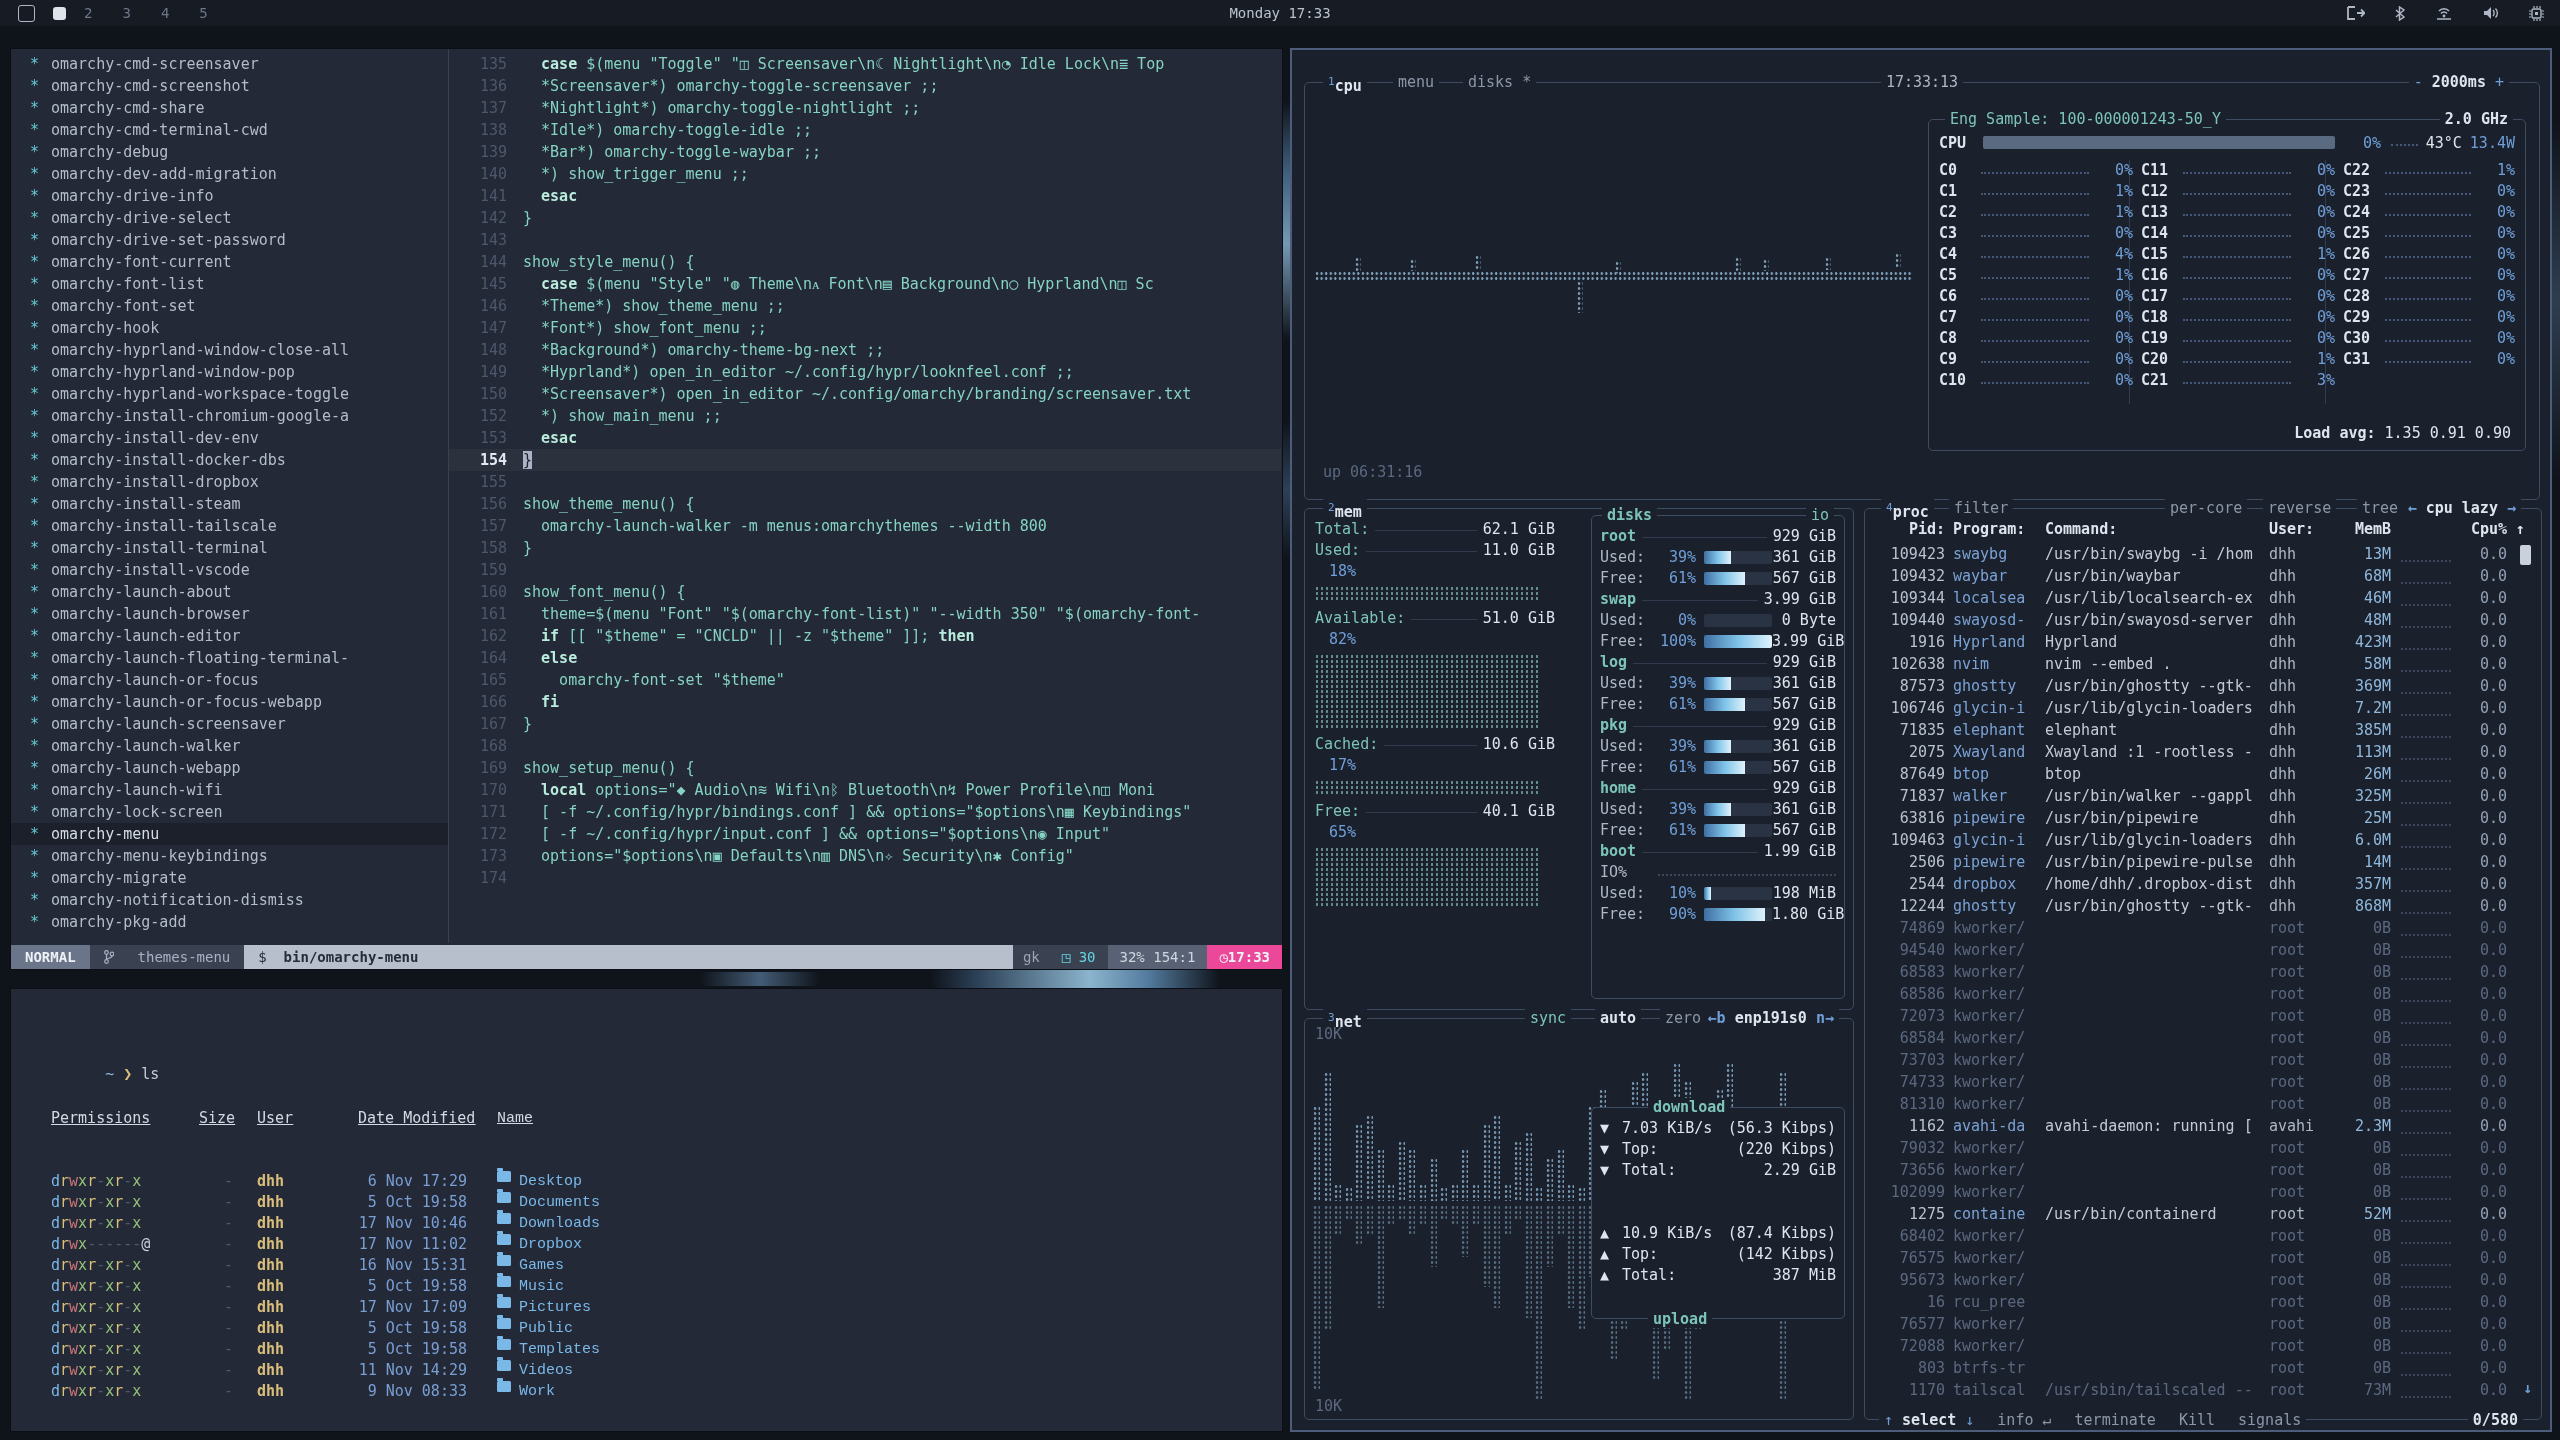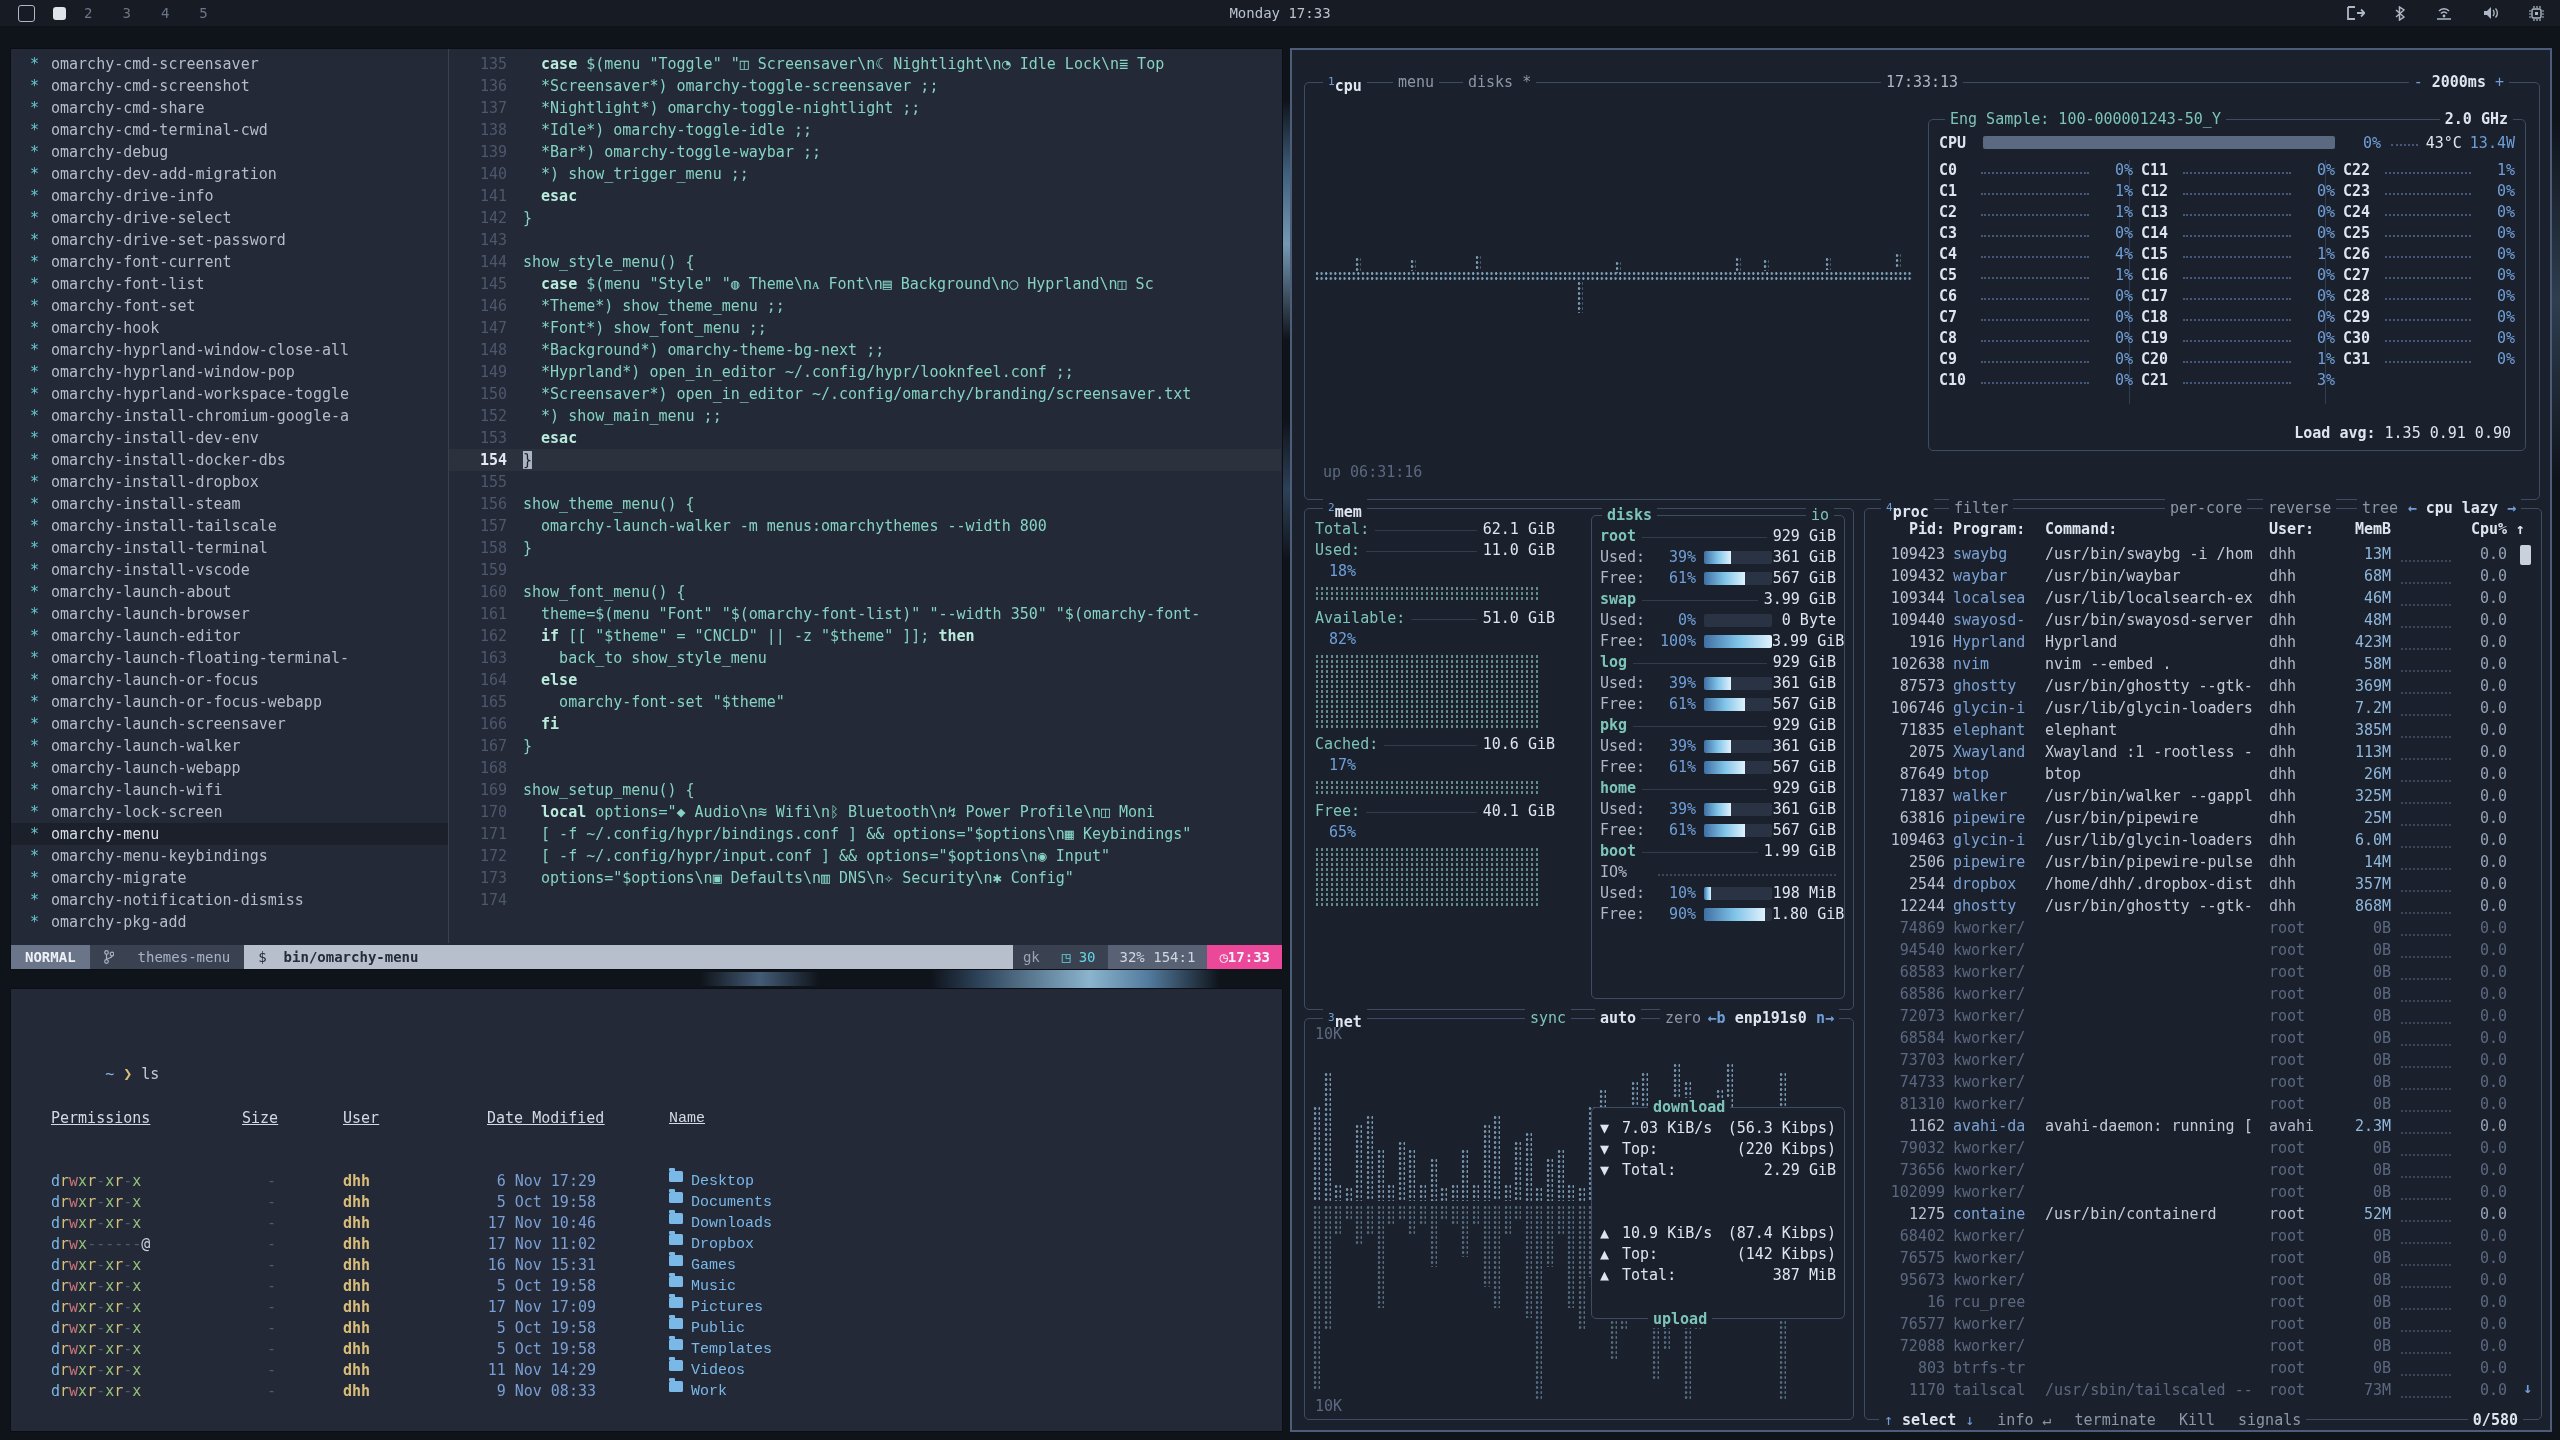--- a/index.html
+++ b/index.html
@@ -43,21 +43,21 @@
   .sl-cmd b{font-weight:bold;}
   .sl-gk{background:#3a4252;color:#9aa3b2;padding:0 10px;}
   .sl-pkg{background:#3a4252;color:#66d4e0;padding:0 12px;}
   .sl-pos{background:#596275;color:#cfd6e0;padding:0 12px;}
   .sl-time{background:#ec4899;color:#f0f3f8;font-weight:bold;padding:0 12px;}
   
   #term{left:10px;top:988px;width:1273px;height:444px;}
   #term .inner{position:absolute;left:40px;top:12px;right:20px;bottom:10px;line-height:21px;white-space:pre;}
   .p-tilde{color:#86b7dd;} .p-chev{color:#d9bd7a;font-weight:bold;}
   .lshead span{color:#d3dae4;text-decoration:underline;}
-  .lsrow,.lshead{display:grid;grid-template-columns:148px 48px 70px 150px 1fr;height:21px;line-height:21px;gap:43px;}
+  .lsrow,.lshead{display:grid;grid-template-columns:148px 48px 70px 150px 1fr;height:21px;line-height:21px;}
   .ls-size{text-align:right;padding-right:14px;}
   .ls-date{text-align:right;color:#7a9fd4;}
   .ls-name{padding-left:30px;color:#7ab8e8;display:flex;align-items:flex-start;gap:8px;font-family:Liberation Mono, monospace;}
   .ls-user{color:#d9bd7a;font-weight:bold;padding-left:10px;}
   .pd{color:#7ab8e8;} .pr{color:#d8c27a;} .pw{color:#cb7676;} .px{color:#95c07b;}
   .pq{color:#4f5a6c;} .pa{color:#c9d1dd;}
   .fold{width:14px;height:11px;background:#7ab8e8;border-radius:1.5px;position:relative;flex:none;}
   .fold::before{content:"";position:absolute;top:-3px;left:0;width:6px;height:3px;background:#7ab8e8;border-radius:1px 1px 0 0;}
   
   #btop{left:1290px;top:48px;width:1262px;height:1384px;background:#1b212c;border:2px solid #4d5d79;}
@@ -238,21 +238,20 @@
       <div class="crow"><span class="gut">153</span><span class="ctext">  <span class="kw">esac</span></span></div>
       <div class="crow cur"><span class="gut">154</span><span class="ctext"><span class="cursor">}</span></span></div>
       <div class="crow"><span class="gut">155</span><span class="ctext"></span></div>
       <div class="crow"><span class="gut">156</span><span class="ctext">show_theme_menu() {</span></div>
       <div class="crow"><span class="gut">157</span><span class="ctext">  omarchy-launch-walker -m menus:omarchythemes --width 800</span></div>
       <div class="crow"><span class="gut">158</span><span class="ctext">}</span></div>
       <div class="crow"><span class="gut">159</span><span class="ctext"></span></div>
       <div class="crow"><span class="gut">160</span><span class="ctext">show_font_menu() {</span></div>
       <div class="crow"><span class="gut">161</span><span class="ctext">  theme=$(menu "Font" "$(omarchy-font-list)" "--width 350" "$(omarchy-font-</span></div>
       <div class="crow"><span class="gut">162</span><span class="ctext">  <span class="kw">if</span> [[ "$theme" = "CNCLD" || -z "$theme" ]]; <span class="kw">then</span></span></div>
-      <div class="crow"><span class="gut">163</span><span class="ctext">    back_to show_style_menu</span></div>
       <div class="crow"><span class="gut">164</span><span class="ctext">  <span class="kw">else</span></span></div>
       <div class="crow"><span class="gut">165</span><span class="ctext">    omarchy-font-set "$theme"</span></div>
       <div class="crow"><span class="gut">166</span><span class="ctext">  <span class="kw">fi</span></span></div>
       <div class="crow"><span class="gut">167</span><span class="ctext">}</span></div>
       <div class="crow"><span class="gut">168</span><span class="ctext"></span></div>
       <div class="crow"><span class="gut">169</span><span class="ctext">show_setup_menu() {</span></div>
       <div class="crow"><span class="gut">170</span><span class="ctext">  <span class="kw">local</span> options="◆ Audio\n≋ Wifi\nᛒ Bluetooth\n↯ Power Profile\n◫ Moni</span></div>
       <div class="crow"><span class="gut">171</span><span class="ctext">  [ -f ~/.config/hypr/bindings.conf ] &amp;&amp; options="$options\n▦ Keybindings"</span></div>
       <div class="crow"><span class="gut">172</span><span class="ctext">  [ -f ~/.config/hypr/input.conf ] &amp;&amp; options="$options\n◉ Input"</span></div>
       <div class="crow"><span class="gut">173</span><span class="ctext">  options="$options\n▣ Defaults\n▥ DNS\n✧ Security\n✱ Config"</span></div>

